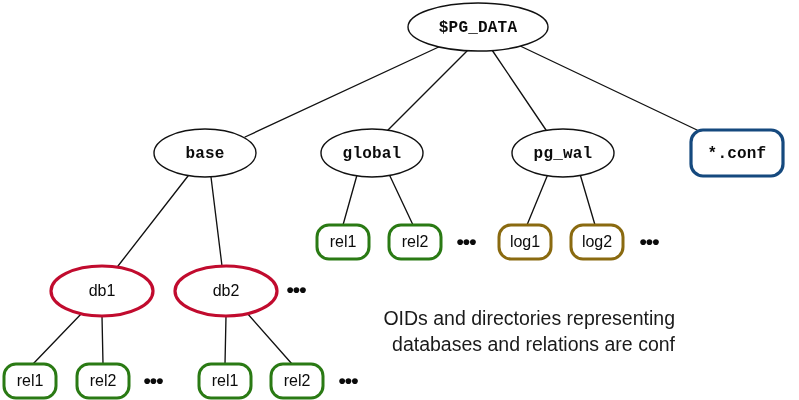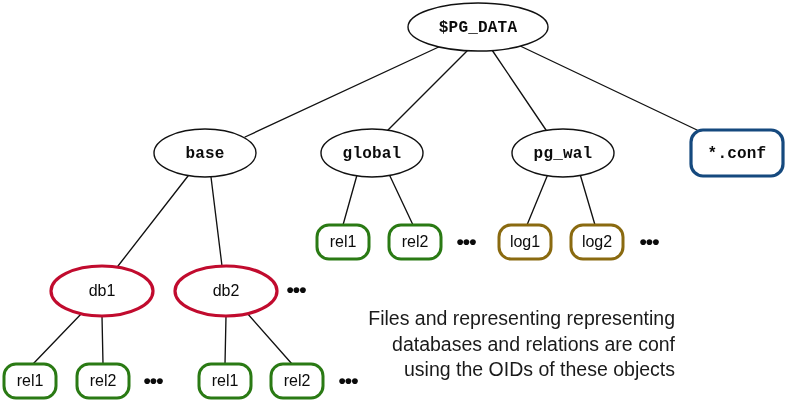--- a/index.html
+++ b/index.html
@@ -193,18 +193,17 @@
     <g>
       <rect class="node-shape node-rect-file" x="271" y="364" width="52" height="34" rx="12" ry="12" stroke="#2a7a14"></rect>
       <text class="node-label sans-label" x="297" y="382">rel2</text>
     </g>
 
     <text class="ellipsis-label" x="348" y="382">•••</text>
 
   </svg>
 
   <div class="caption-block">
-    <span class="caption-line">Files and representing representing</span>
+    <span class="caption-line">OIDs and directories representing</span>
     <span class="caption-line">databases and relations are conf</span>
-    <span class="caption-line">using the OIDs of these objects</span>
   </div>
 
 </div>
 
 </body></html>

